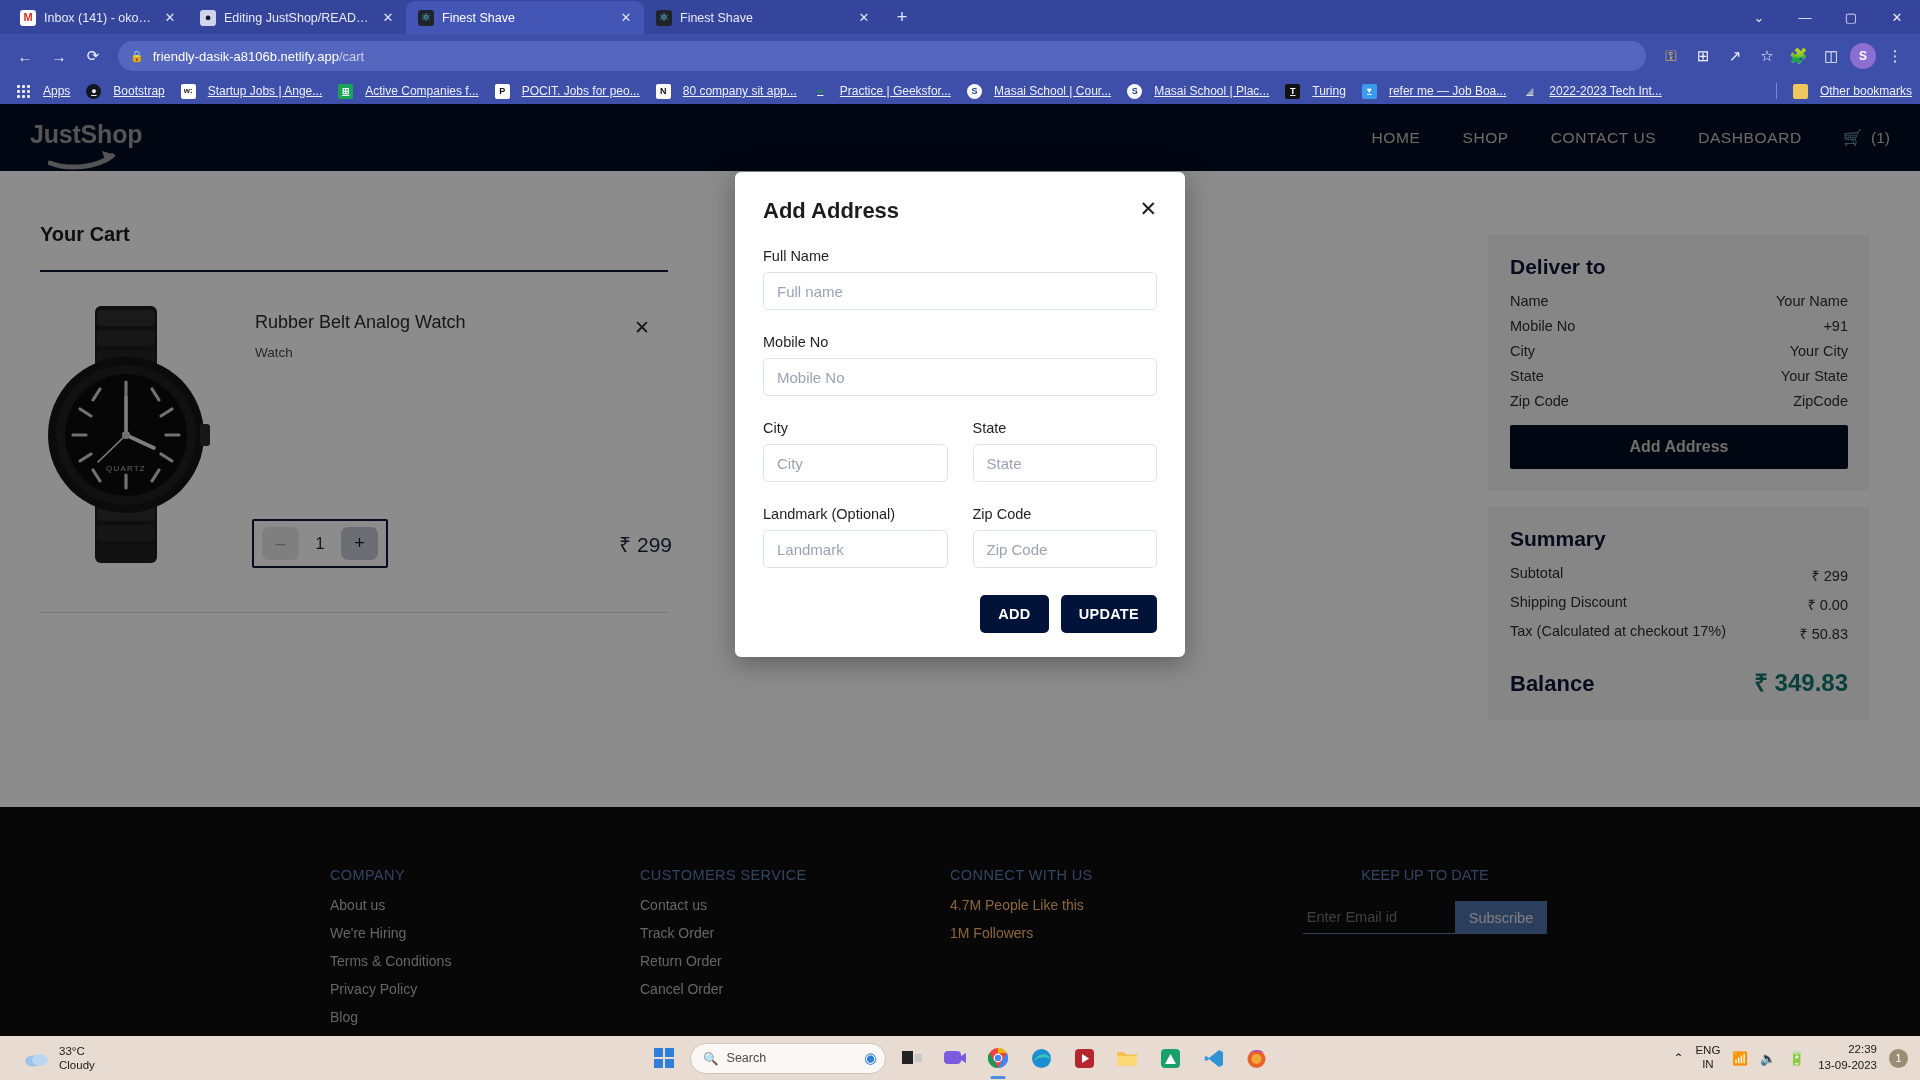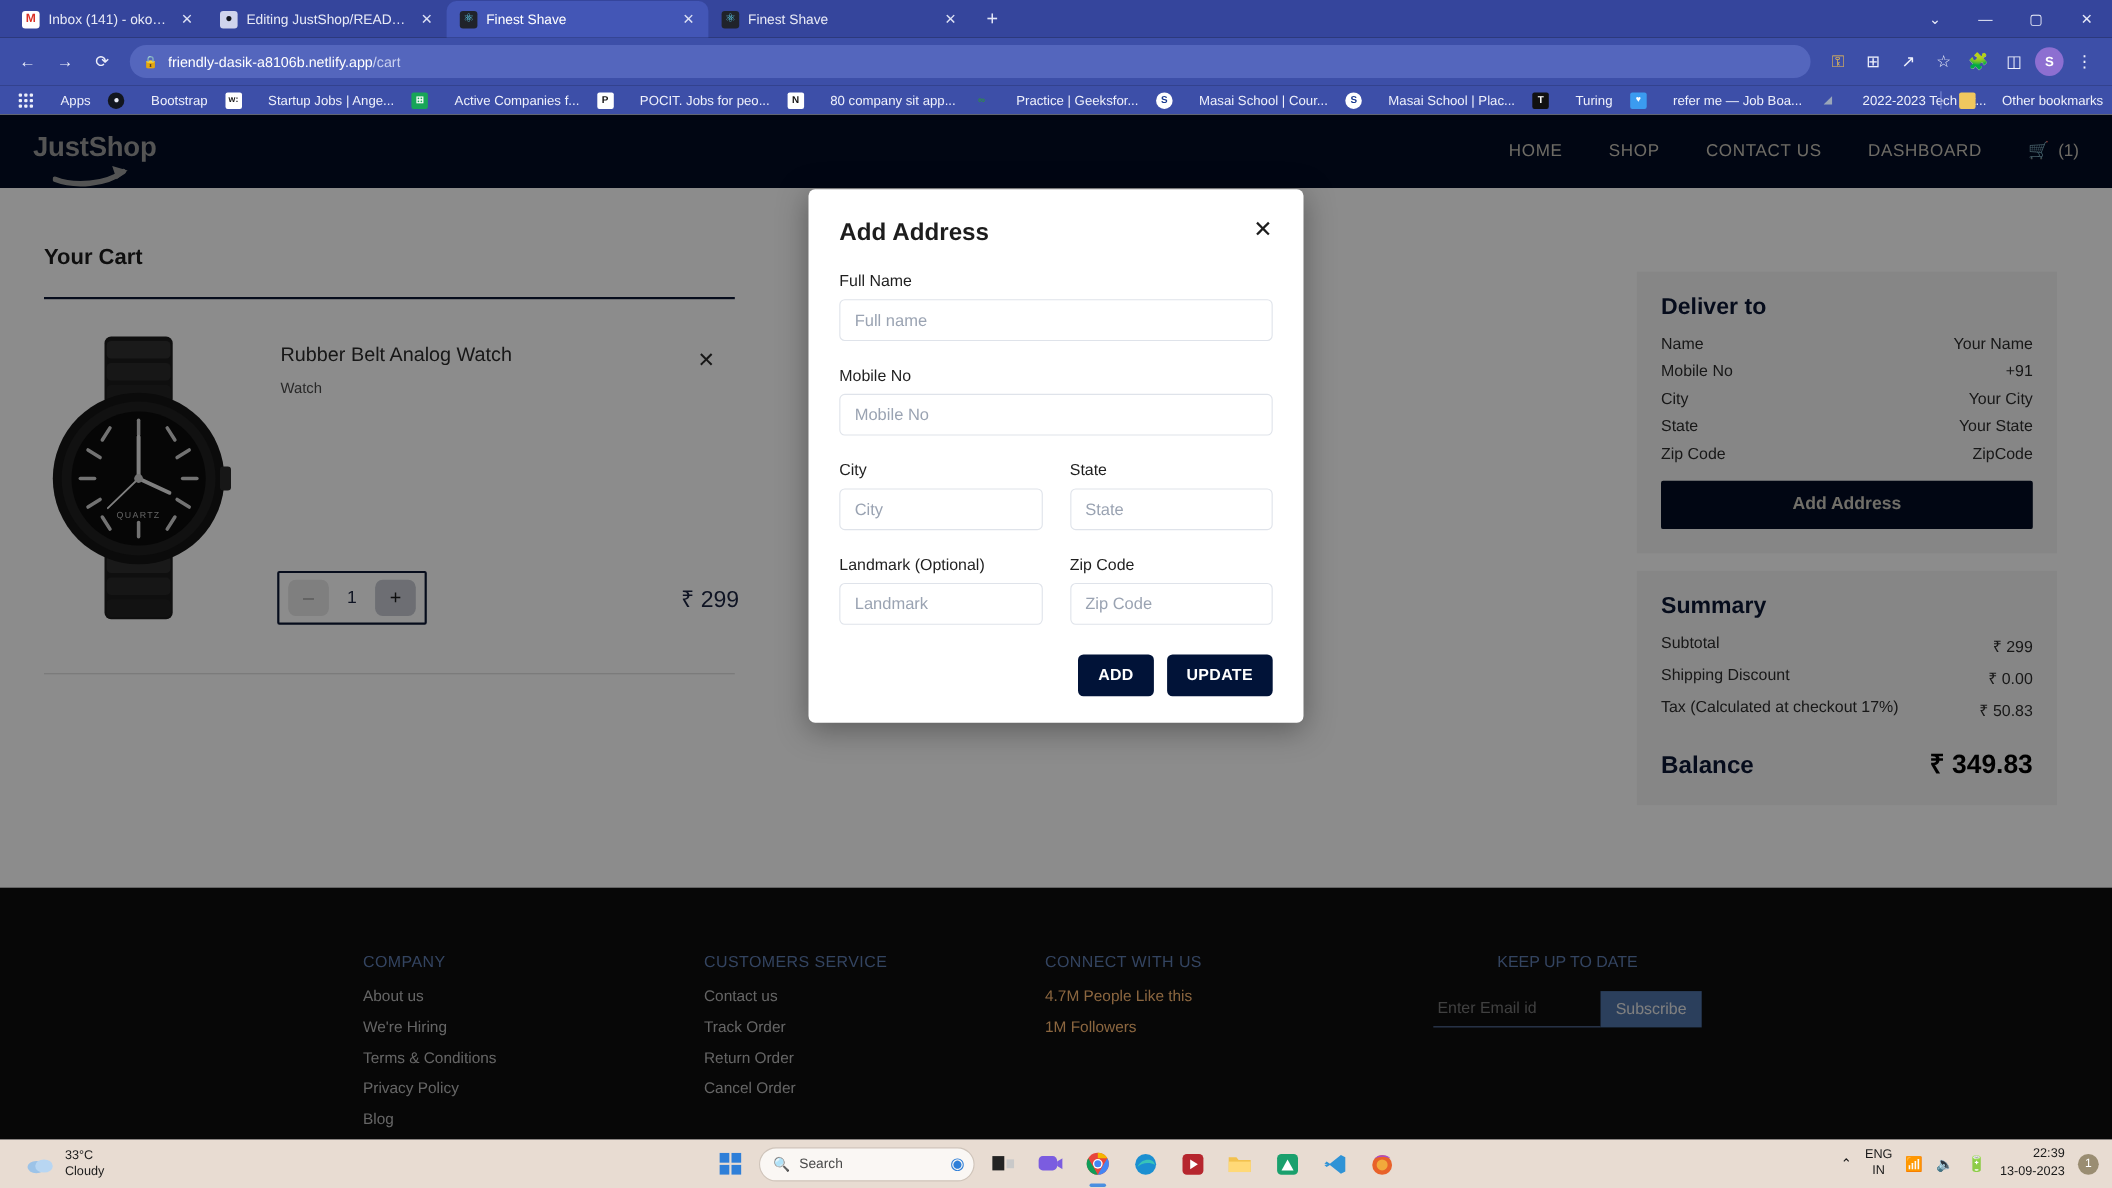--- a/index.html
+++ b/index.html
@@ -76,22 +76,22 @@
     display: flex; align-items: center; justify-content: center;
     color: #fff; font-size: 12px; font-weight: bold;
   }
 
   .bookmarks {
     position: absolute; top: 78px; left: 0; width: 1920px; height: 26px;
     background: #3d4fa8; display: flex; align-items: center;
     padding: 0 8px; gap: 0; overflow: hidden;
   }
   .bm {
-    display: flex; align-items: center; gap: 24px; padding: 0 8px; height: 22px;
-    color: #eef0fb; font-size: 12px; white-space: nowrap; flex: 0 0 auto;
+    display: flex; align-items: center; gap: 12px; padding: 0 8px; height: 22px;
+    color: #eef0fb; font-size: 12px; white-space: nowrap; flex: 0 0 auto; text-decoration: underline;
   }
   .bm .bmicon {
     width: 15px; height: 15px; border-radius: 2px; flex: 0 0 15px;
     display: flex; align-items: center; justify-content: center;
     font-size: 9px; font-weight: bold; line-height: 1;
   }
   .bm-apps-grid {
     width: 14px; height: 14px; display: grid;
     grid-template-columns: repeat(3, 3px); grid-template-rows: repeat(3, 3px);
     gap: 2px; align-content: center; justify-content: center;
@@ -159,42 +159,42 @@
     width: 37px; height: 33px; border-radius: 7px; display: flex;
     align-items: center; justify-content: center; font-size: 18px;
   }
   .step-btn.minus { background: #e7e7e7; color: #9e9e9e; }
   .step-btn.plus { background: #c6c9d1; color: #1a1a1a; }
   .step-val { width: 34px; text-align: center; font-size: 16px; color: #1b2440; }
   .item-price { margin-left: auto; font-size: 21px; color: #1b2440; }
   .cart-bottom-rule { margin-top: 20px; border-top: 1px solid #d9d9d9; position: absolute; top: 320px; left: 0; width: 628px; }
 
   
-  .side-col { position: absolute; right: 50px; top: 76px; width: 382px; }
+  .side-col { position: absolute; right: 50px; top: 64px; width: 382px; }
   .card {
     background: #f5f5f5; padding: 20px 22px 22px; margin-bottom: 16px;
   }
   .card h3 { font-size: 21px; color: #0b1733; font-weight: bold; }
   .kv {
     display: flex; justify-content: space-between; font-size: 14.5px;
     color: #2d2d2d; margin-top: 9px;
   }
   .dark-btn {
     display: block; width: 100%; background: #020c23; color: #cdc9bd;
     text-align: center; padding: 13px 0; font-size: 16px; font-weight: bold;
     margin-top: 16px; border: none; border-radius: 2px;
   }
   .dark-btn.thin { font-weight: normal; }
   .sum-head { margin-bottom: 14px; }
   .balance-row {
     display: flex; justify-content: space-between; align-items: baseline;
     margin-top: 22px;
   }
   .balance-row .lbl { font-size: 22px; font-weight: bold; color: #0b1733; }
-  .balance-row .val { font-size: 24px; font-weight: bold; color: #000000; }
+  .balance-row .val { font-size: 24px; font-weight: bold; color: #0f766e; }
 
   
   .footer {
     position: relative; background: #0d0d0d; height: 229px; padding: 60px 0 0 0;
   }
   .footer-inner { display: flex; padding: 0 330px 0 330px; }
   .fcol { width: 310px; }
   .fcol h4 {
     color: #5e7cb0; font-size: 14.5px; font-weight: normal; letter-spacing: .4px;
     margin-bottom: 14px;

